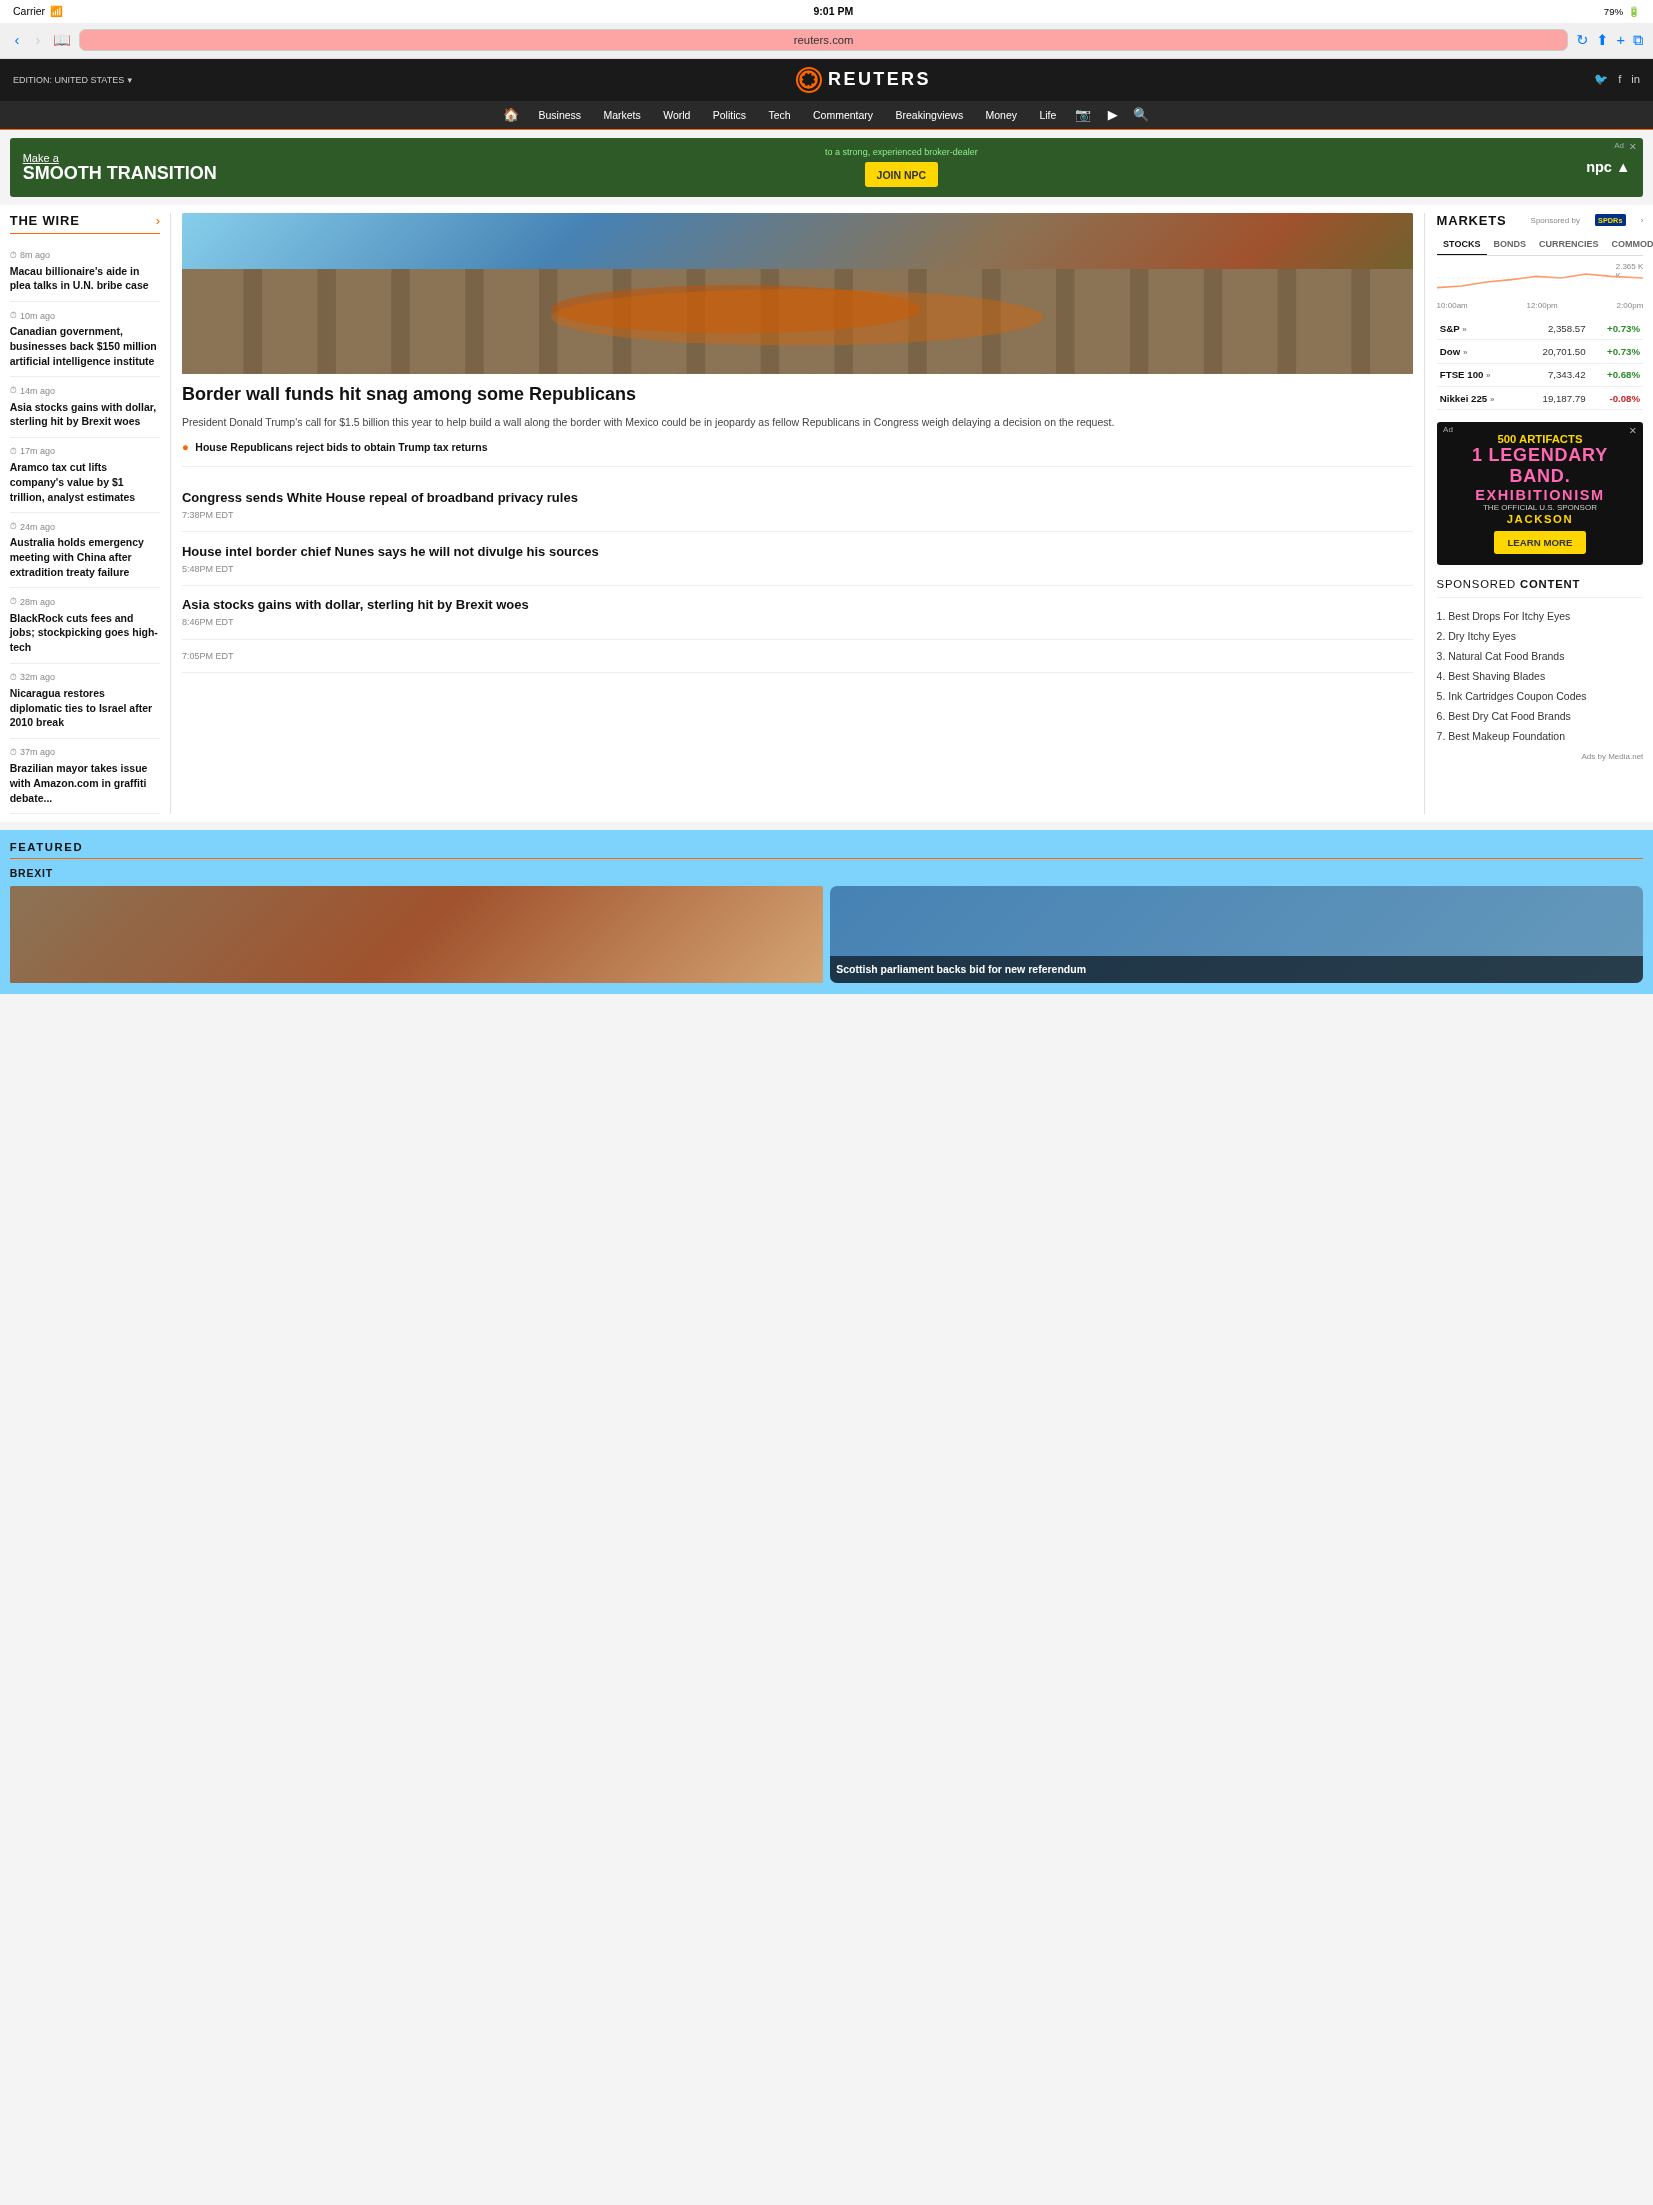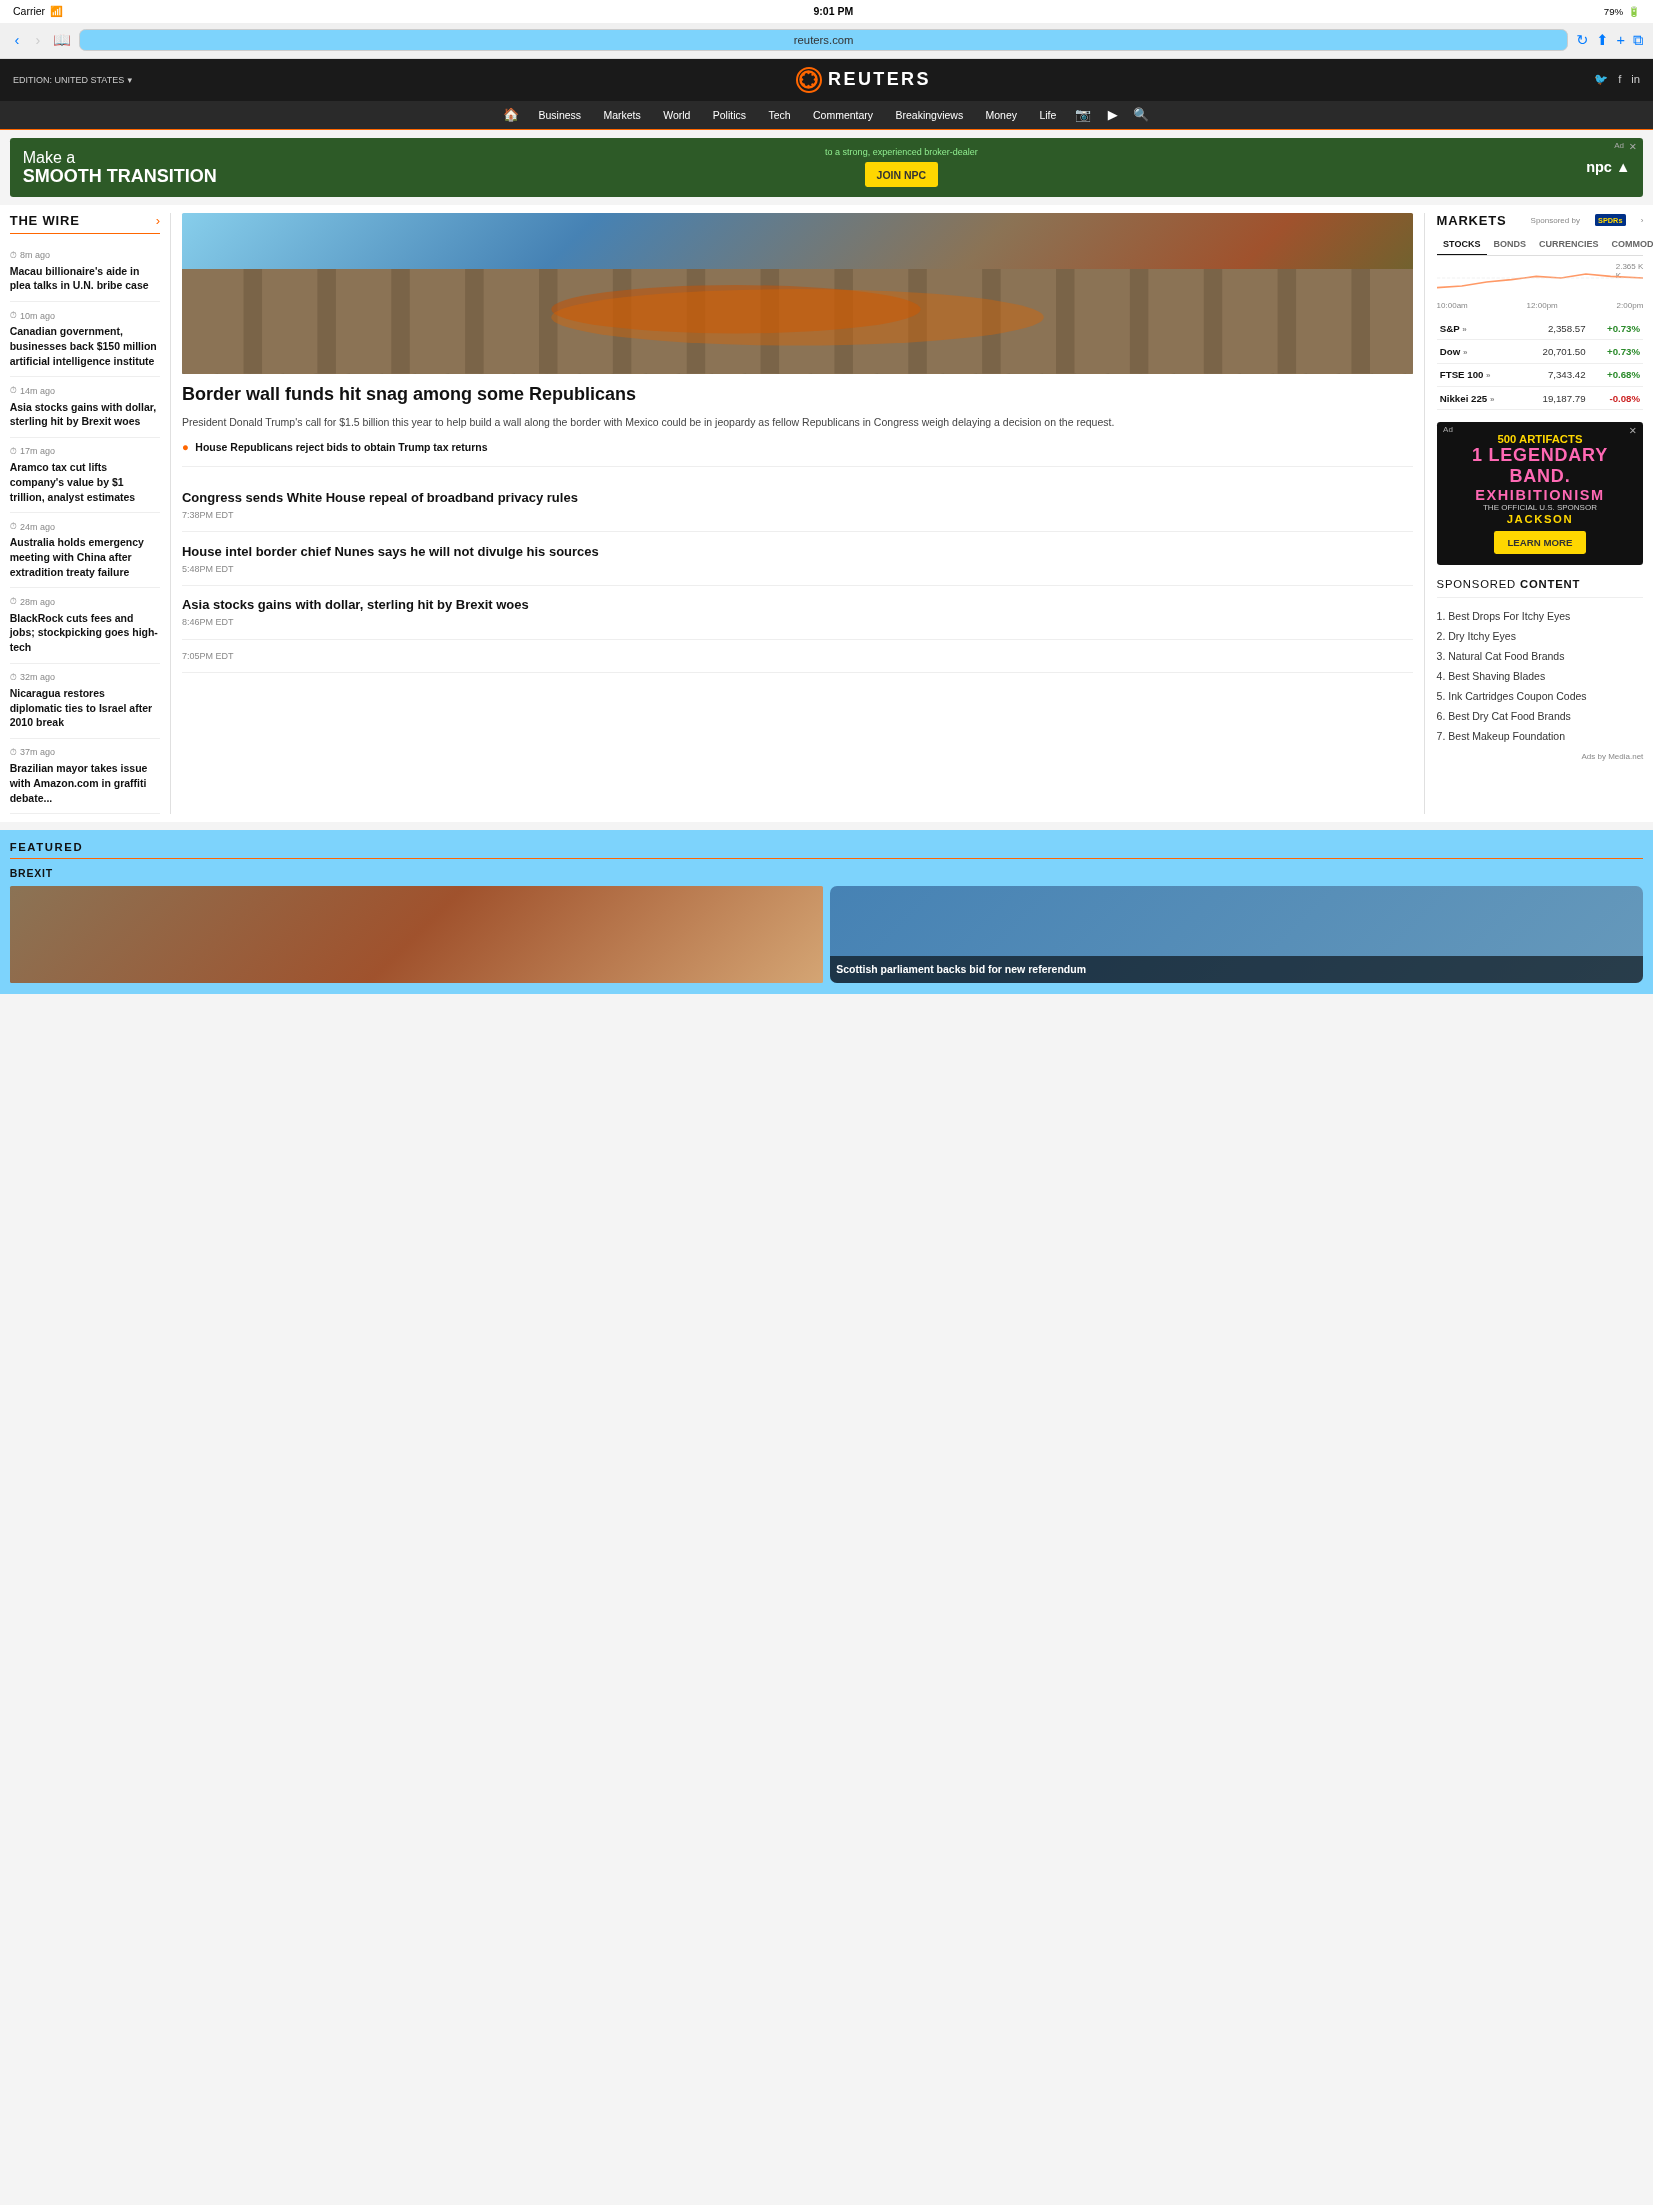--- a/index.html
+++ b/index.html
@@ -31,21 +31,21 @@
     }
     .browser-nav { display: flex; gap: 6.5px; }
     .nav-btn {
       background: none; border: none; font-size: 14.5px; color: #007AFF; cursor: pointer;
       padding: 1.6px 4.8px;
     }
     .nav-btn.disabled { color: #ccc; }
     .bookmark-btn { background: none; border: none; font-size: 14.5px; color: #007AFF; cursor: pointer; }
     .address-bar {
       flex: 1;
-      background: #7dd3fc;
+      background: #fca5a5;
       border: 0.8px solid #ccc;
       border-radius: 6.5px;
       padding: 4px 9.7px;
       font-size: 11.3px;
       text-align: center;
       color: #333;
     }
     .browser-actions { display: flex; gap: 8px; align-items: center; }
     .browser-action-btn { background: none; border: none; font-size: 14.5px; color: #007AFF; cursor: pointer; }
 
@@ -113,21 +113,21 @@
       border-radius: 3.2px;
       padding: 9.7px 13px;
       display: flex;
       align-items: center;
       justify-content: space-between;
       overflow: hidden;
       position: relative;
       min-height: 57px;
     }
     .ad-banner-left { display: flex; flex-direction: column; }
-    .ad-make { color: #fff; font-size: 16px; }
+    .ad-make { color: #fff; font-size: 11px; text-decoration: underline; }
     .ad-main { color: #fff; font-size: 18px; font-weight: 900; line-height: 1; }
     .ad-banner-right { text-align: center; }
     .ad-subtitle { color: #90EE90; font-size: 9px; margin-bottom: 4.8px; }
     .ad-join-btn {
       background: #FFD700;
       color: #333;
       border: none;
       padding: 6.5px 11.3px;
       font-weight: 700;
       font-size: 10.5px;

